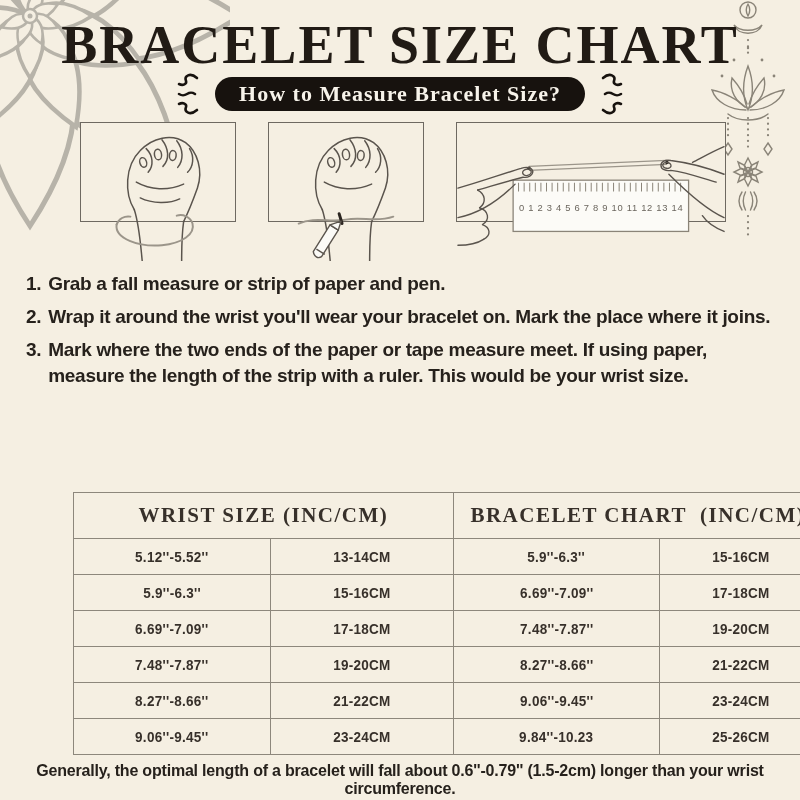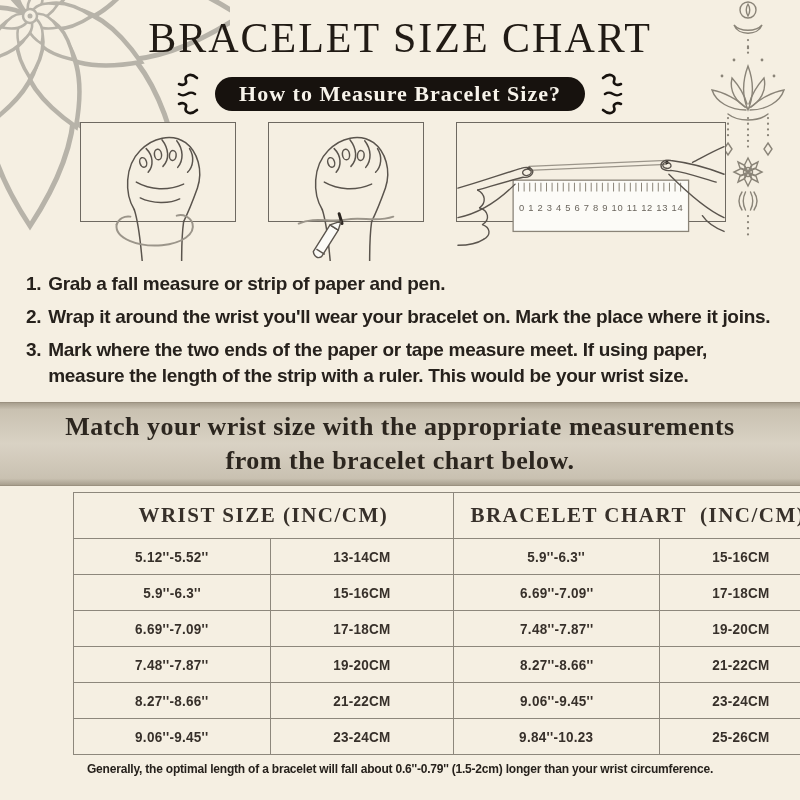--- a/index.html
+++ b/index.html
@@ -6,21 +6,21 @@
   html,body { width:800px; height:800px; }
   body { font-family:"Liberation Sans", sans-serif; background:#f5efe2; overflow:hidden; }
   .stage { position:relative; width:800px; height:800px; background:#f5efe2; overflow:hidden; }
 
   
   .decor-left  { position:absolute; left:-30px; top:-22px; pointer-events:none; }
   .decor-right { position:absolute; left:698px; top:0;  pointer-events:none; }
 
   
   .title { position:absolute; top:14px; left:0; width:100%; text-align:center;
-           font-family:"Liberation Serif", serif; font-weight:400; font-size:42px;
+           font-family:"Liberation Serif", serif; font-weight:700; font-size:54px;
            letter-spacing:2px; color:#211b15; }
   .badge-row { position:absolute; top:72px; left:0; width:100%;
                display:flex; align-items:center; justify-content:center; gap:14px; }
   .badge { background:#17120e; color:#f7f3ea; border-radius:22px; padding:4px 24px;
            font-family:"Liberation Serif", serif; font-weight:700; font-size:22px;
            letter-spacing:1px; }
 
   
   .boxes { position:absolute; top:122px; left:80px; display:flex; gap:32px; }
   .ibox  { height:100px; border:1px solid #6e6961; background:#f5efe2; }
@@ -46,21 +46,21 @@
          color:#37302a;margin-left:48px; }
   .tbl th, .tbl td { border:1px solid #8d877c; text-align:center; }
   .tbl th { height:46px; font-family:"Liberation Serif", serif; font-weight:700;
             font-size:21px; letter-spacing:1.5px; white-space:pre; }
   .tbl td { height:36px; font-size:15px; font-weight:700; }
   .cond { display:inline-block; transform:scaleX(0.9); letter-spacing:0.3px; }
   .c1 { width:26.3%; } .c2 { width:24.4%; } .c3 { width:27.6%; } .c4 { width:21.7%; }
 
   
   .footnote { position:absolute; top:762px; left:0; width:100%; text-align:center;
-              font-size:12px; font-weight:700; letter-spacing:-0.2px; color:#26211c; }
+              font-size:16px; font-weight:700; letter-spacing:-0.2px; color:#26211c; }
 
   svg { display:block; }
 </style>
 </head>
 <body>
 
 <div class="stage">
 
   <div class="decor-left">
     <svg width="260" height="340" viewBox="0 0 260 340">
@@ -295,24 +295,20 @@
     <div class="step">
       <span class="num">2.</span>
       <span>Wrap it around the wrist you'll wear your bracelet on. Mark the place where it joins.</span>
     </div>
     <div class="step">
       <span class="num">3.</span>
       <span>Mark where the two ends of the paper or tape measure meet. If using paper, measure the length of the strip with a ruler. This would be your wrist size.</span>
     </div>
   </div>
 
-  <div class="banner">
-    <div>Match your wrist size with the appropriate measurements</div>
-    <div>from the bracelet chart below.</div>
-  </div>
 
   <table class="tbl">
     <thead>
       <tr>
         <th class="c1" colspan="2">WRIST SIZE (INC/CM)</th>
         <th class="c3" colspan="2">BRACELET CHART  (INC/CM)</th>
       </tr>
     </thead>
     <tbody>
       <tr>

